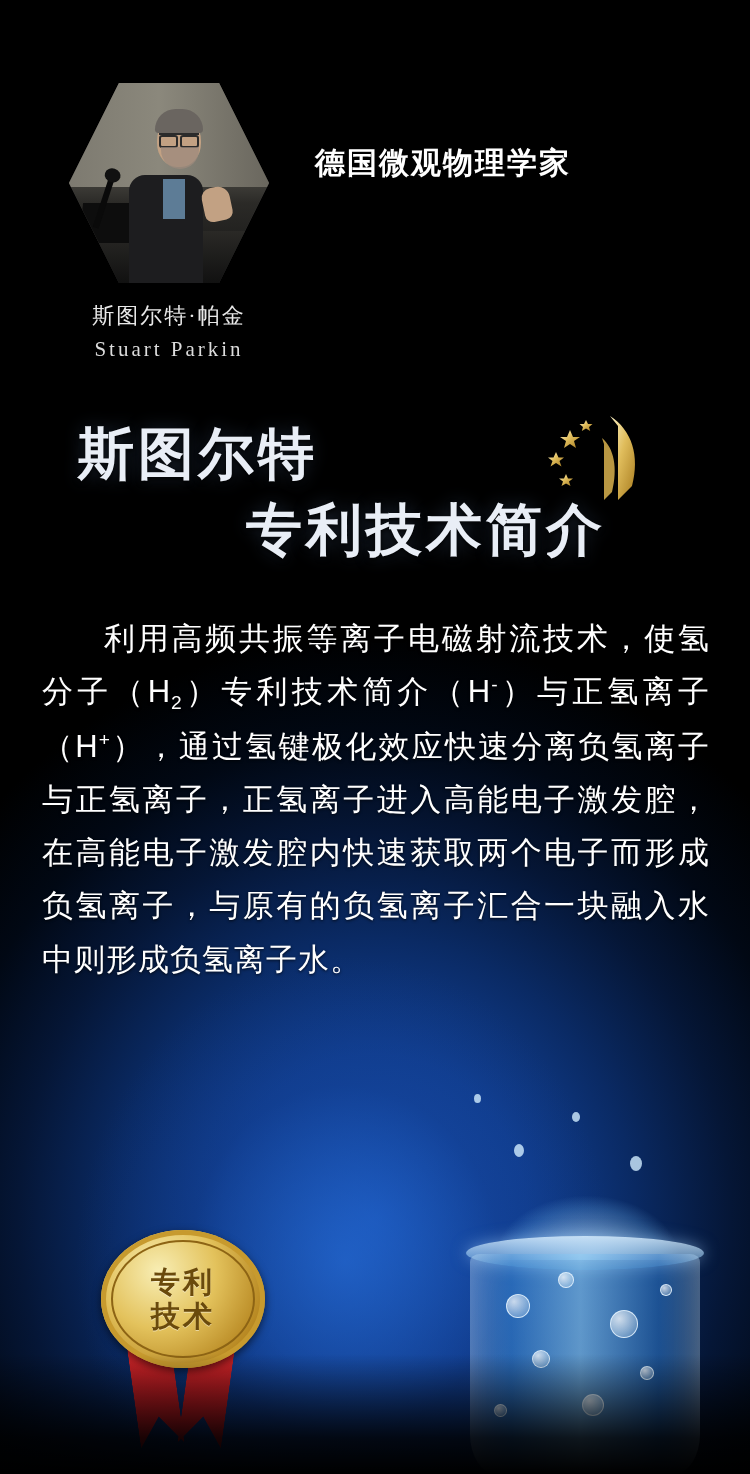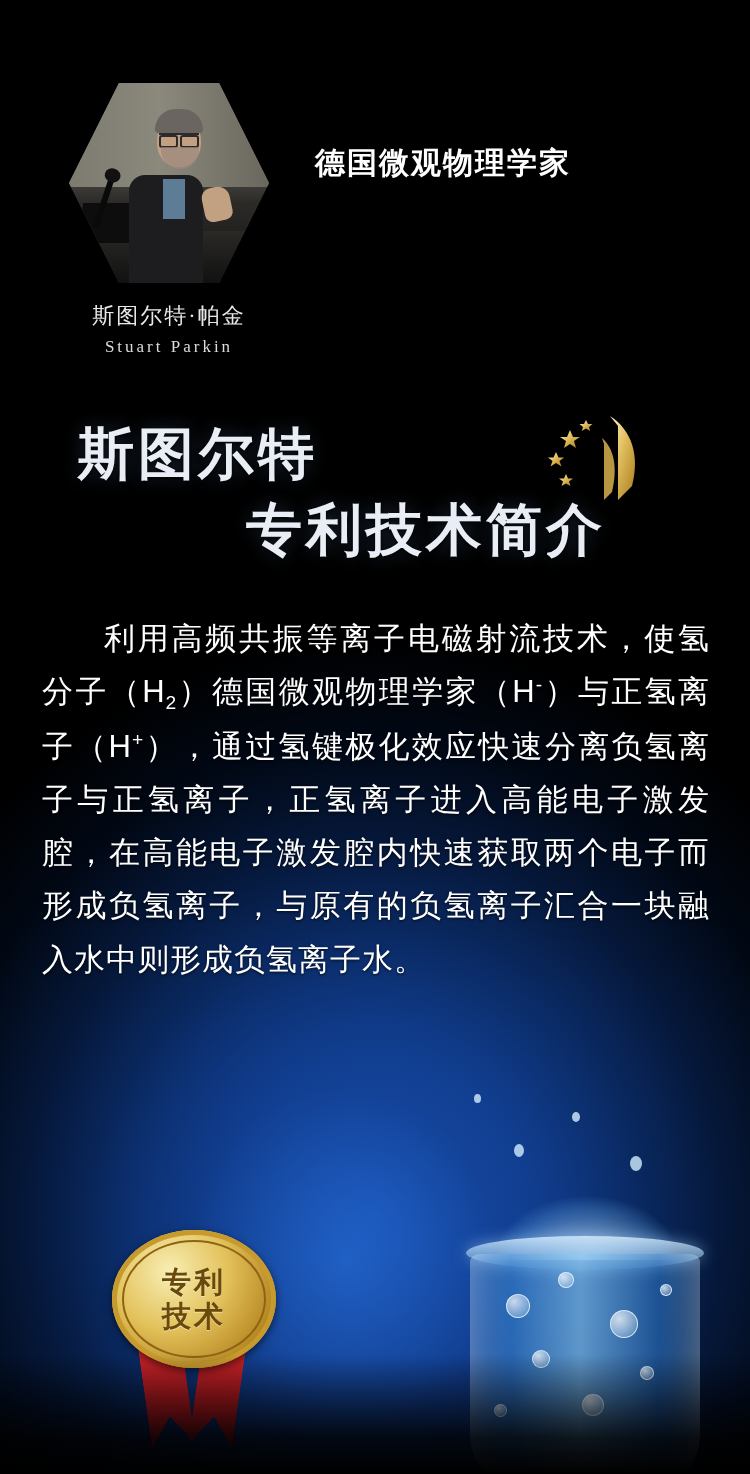--- a/index.html
+++ b/index.html
@@ -151,21 +151,21 @@
     text-align: center;
     color: #e8e8e8;
     font-size: 22px;
     letter-spacing: 2px;
     font-family: "Liberation Serif", serif;
   }
   .portrait-caption-en {
     margin-top: 6px;
     text-align: center;
     color: #dcdcdc;
-    font-size: 17px;
+    font-size: 21px;
     letter-spacing: 3px;
     font-family: "Liberation Serif", serif;
   }
 
   .header-titles {
     position: absolute;
     left: 315px;
     top: 88px;
     color: #ffffff;
   }
@@ -221,21 +221,21 @@
     text-align: justify;
     text-shadow: 0 1px 3px rgba(0,0,0,.75);
   }
   .paragraph sub, .paragraph sup {
     font-size: 0.62em;
   }
 
   
   .badge {
     position: absolute;
-    left: 100px;
+    left: 89px;
     top: 1216px;
     width: 190px;
     height: 230px;
   }
   .ribbon-left, .ribbon-right {
     position: absolute;
     top: 118px;
     width: 44px;
     height: 112px;
     background: linear-gradient(to bottom, #d4282b, #a5111a);
@@ -393,21 +393,21 @@
           <polygon points="30,22 33,29 40,29 34,33 36,40 30,36 24,40 26,33 20,29 27,29"></polygon>
           <polygon points="16,44 18.5,49.5 24,49.5 19.5,53 21.5,58.5 16,55 10.5,58.5 12.5,53 8,49.5 13.5,49.5"></polygon>
           <polygon points="26,66 28,70.5 33,70.5 29,73.5 30.5,78 26,75.5 21.5,78 23,73.5 19,70.5 24,70.5"></polygon>
           <polygon points="46,12 48,16 52.5,16 49,19 50.2,23 46,20.6 41.8,23 43,19 39.5,16 44,16"></polygon>
         </g>
       </svg>
     </div>
   </div>
 
   <div class="paragraph">
-    <span>利用高频共振等离子电磁射流技术，使氢分子（H</span><sub>2</sub><span>）德国微观物理学家（H</span><sup>-</sup><span>）与正氢离子（H</span><sup>+</sup><span>），通过氢键极化效应快速分离负氢离子与正氢离子，正氢离子进入高能电子激发腔，在高能电子激发腔内快速获取两个电子而形成负氢离子，与原有的负氢离子汇合一块融入水中则形成负氢离子水。</span>
+    <span>利用高频共振等离子电磁射流技术，使氢分子（H</span><sub>2</sub><span>）专利技术简介（H</span><sup>-</sup><span>）与正氢离子（H</span><sup>+</sup><span>），通过氢键极化效应快速分离负氢离子与正氢离子，正氢离子进入高能电子激发腔，在高能电子激发腔内快速获取两个电子而形成负氢离子，与原有的负氢离子汇合一块融入水中则形成负氢离子水。</span>
   </div>
 
   <div class="badge">
     <div class="ribbon-left"></div>
     <div class="ribbon-right"></div>
     <div class="seal">
       <div class="seal-inner">
         <div class="seal-text">专利</div>
         <div class="seal-text">技术</div>
       </div>

